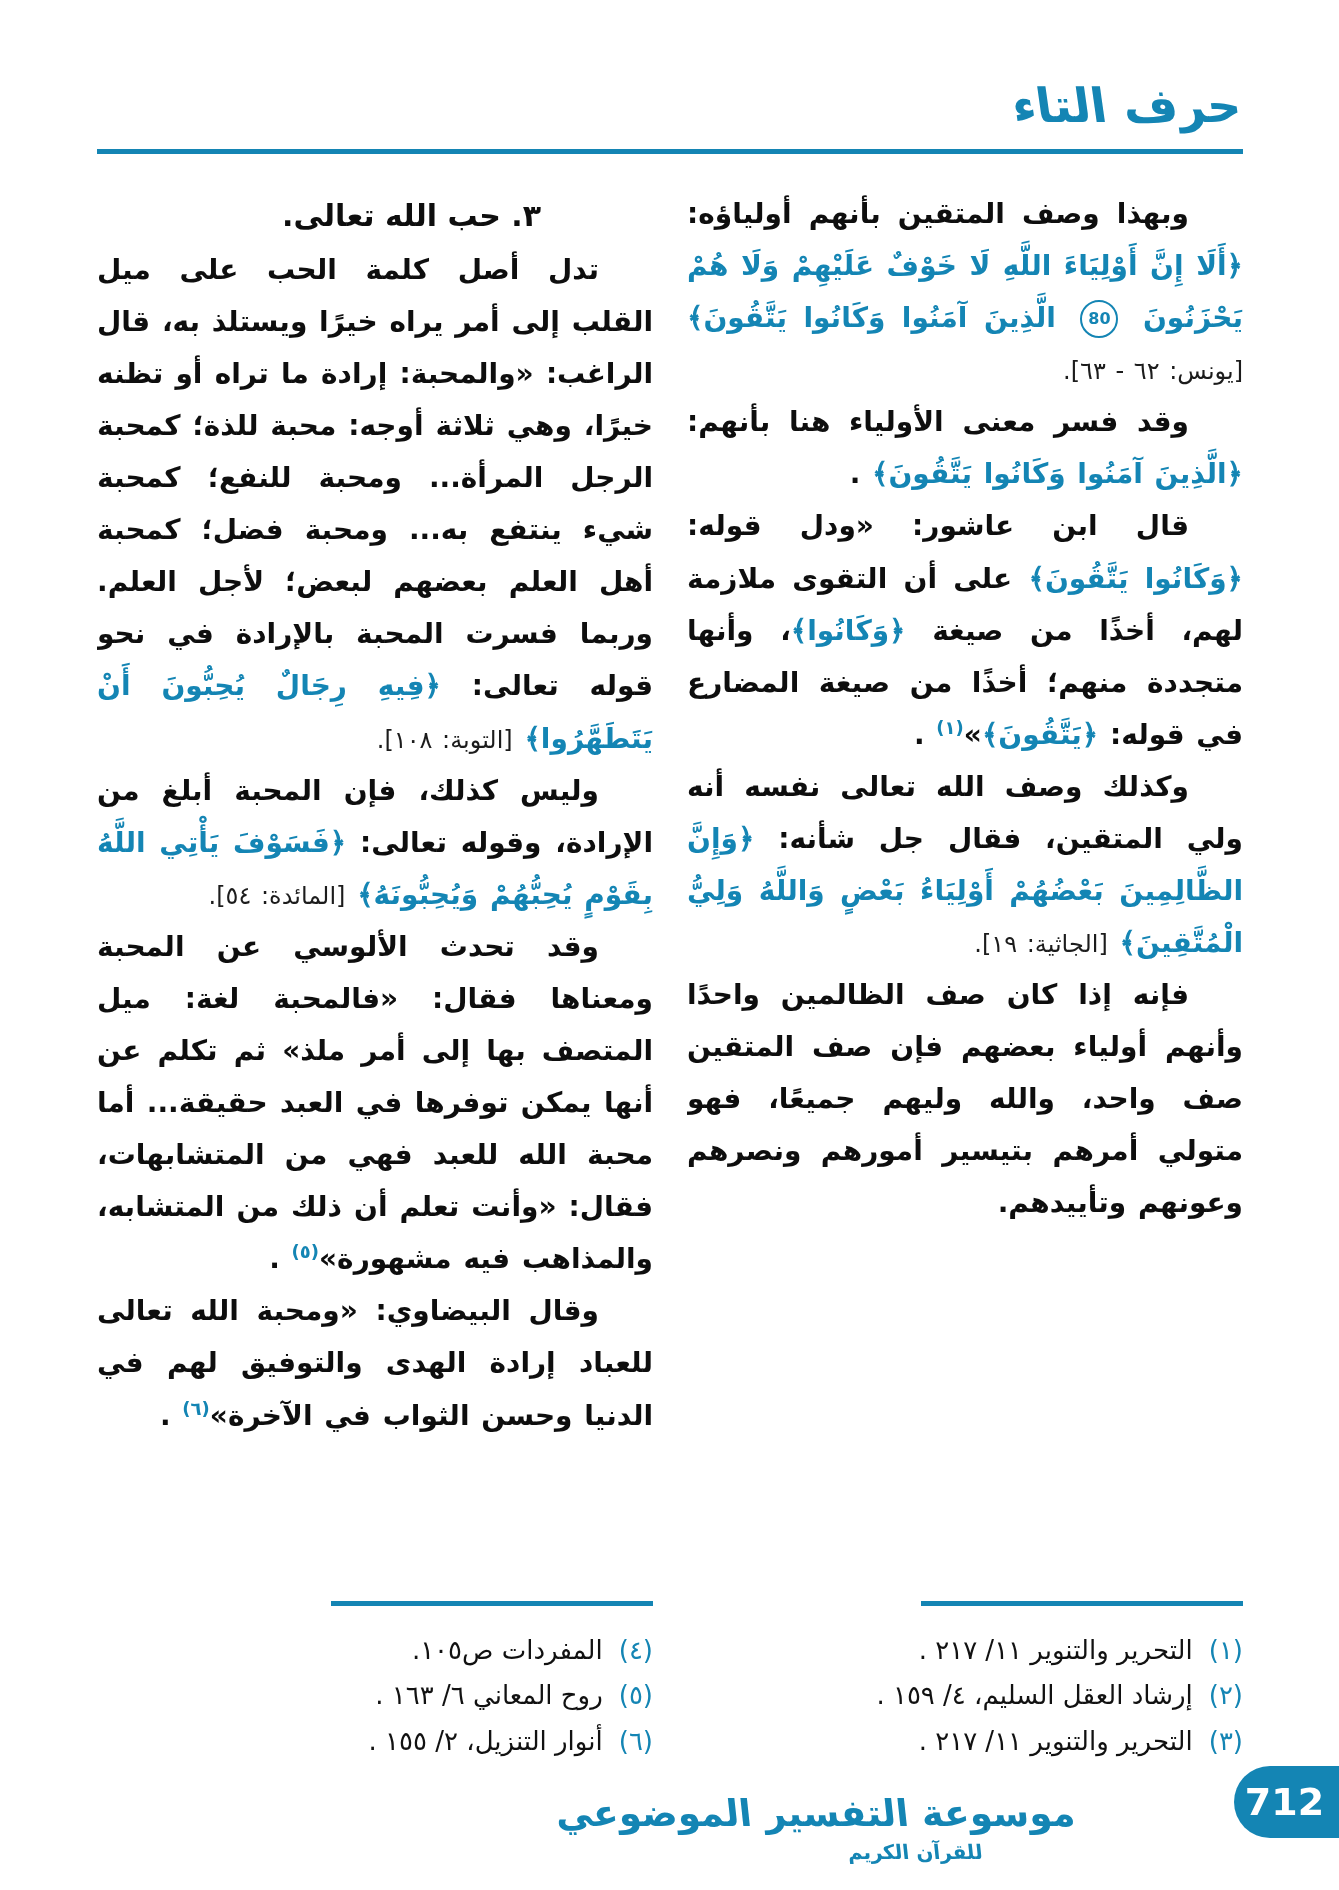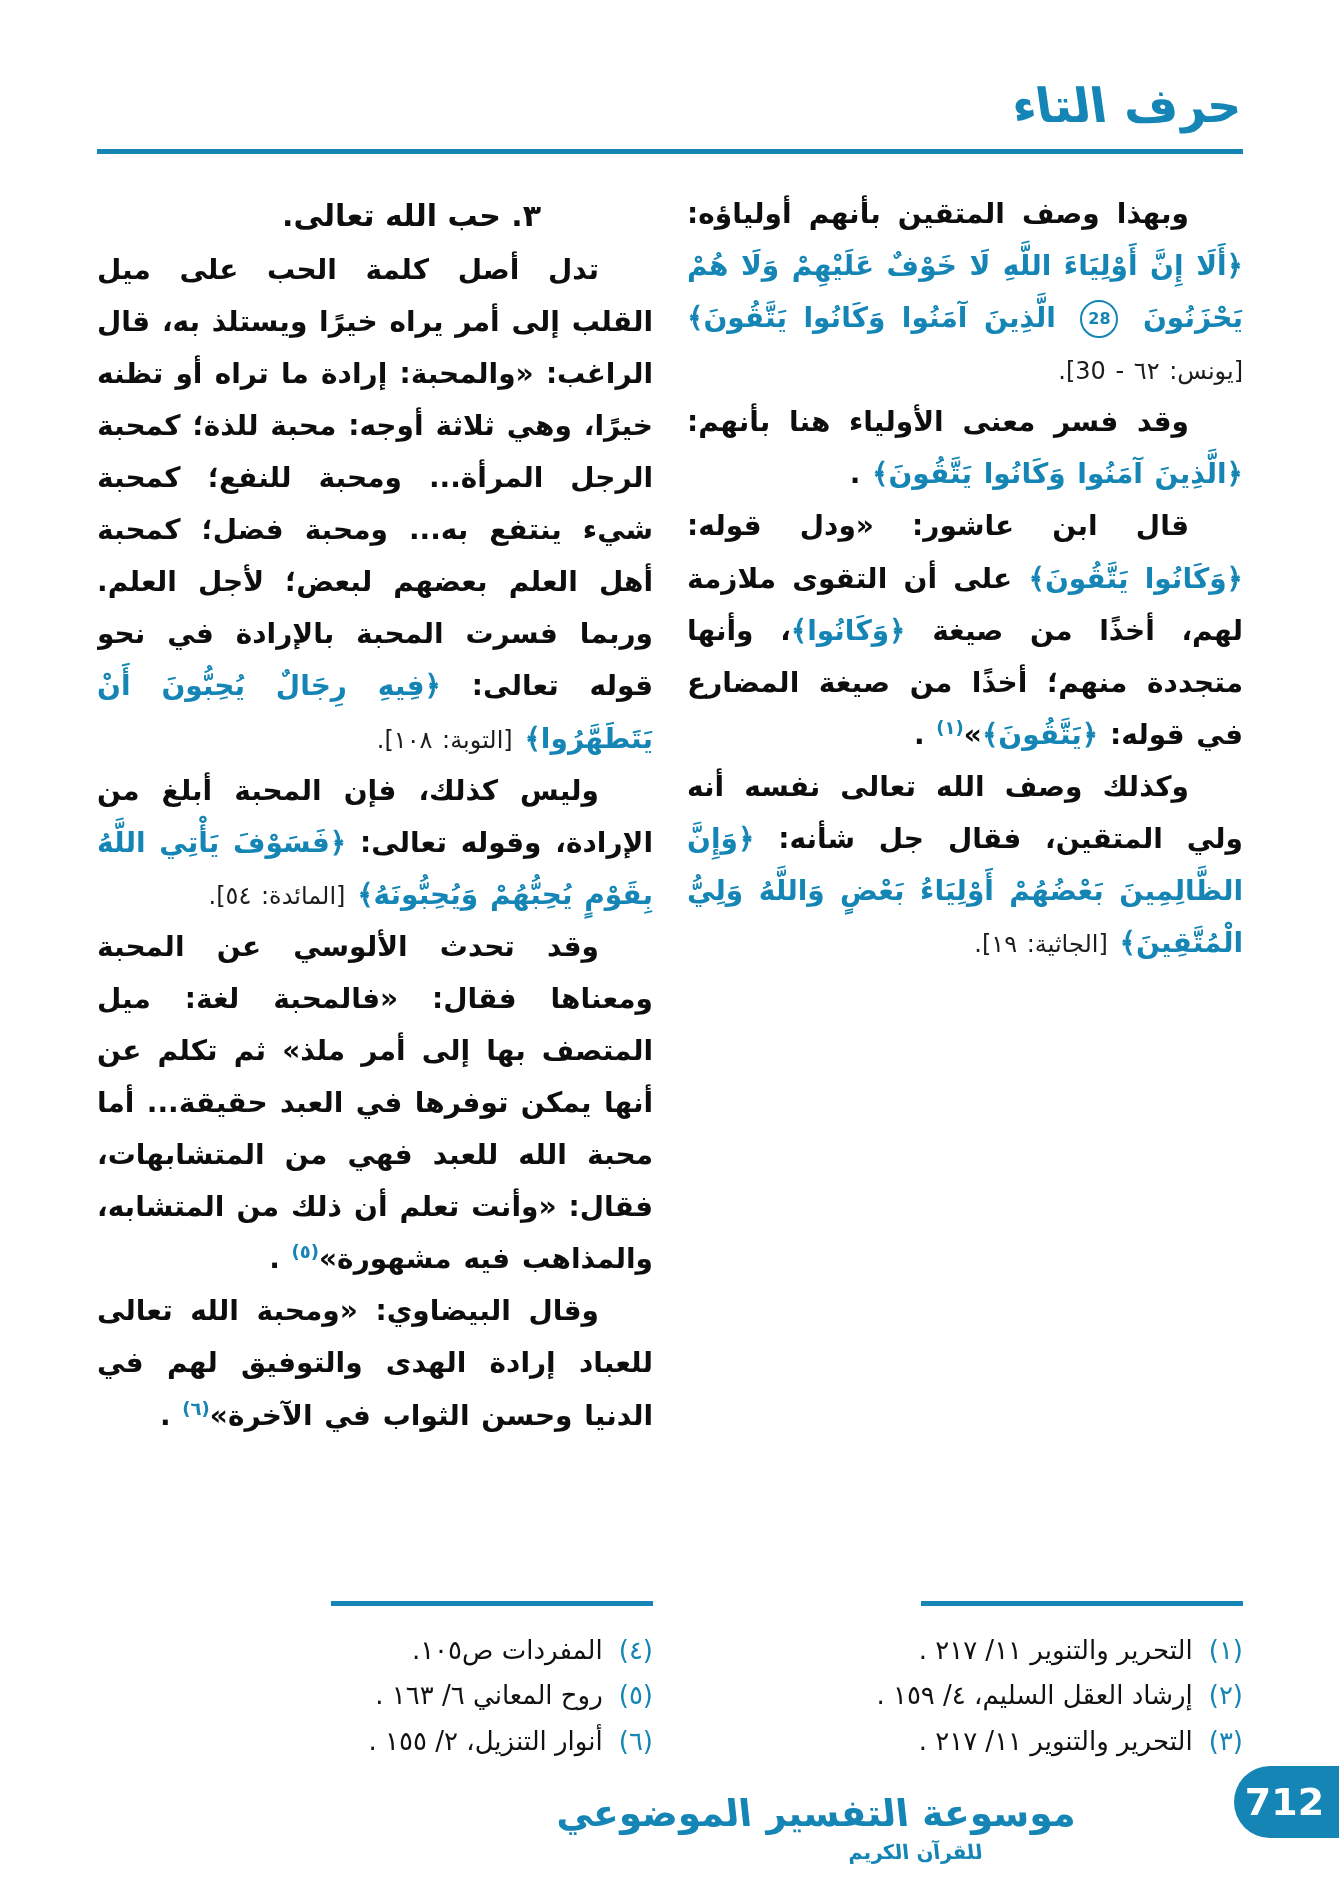--- a/index.html
+++ b/index.html
@@ -154,24 +154,25 @@
 <div class="page" style="--accent: #1485b4;">
 
   <div class="header-title">حرف التاء</div>
 
   <div class="header-rule"></div>
 
   <div class="columns">
 
     <section class="col">
       <div class="col-body">
-          <p class="para"><span class="seg-t">وبهذا وصف المتقين بأنهم أولياؤه: </span><span class="seg-q">﴿أَلَا إِنَّ أَوْلِيَاءَ اللَّهِ لَا خَوْفٌ عَلَيْهِمْ وَلَا هُمْ يَحْزَنُونَ </span><span class="seg-ayah">28</span><span class="seg-q"> الَّذِينَ آمَنُوا وَكَانُوا يَتَّقُونَ﴾ </span><span class="seg-r">[يونس: ٦٢ - 30].</span></p>
+          <p class="para"><span class="seg-t">وبهذا وصف المتقين بأنهم أولياؤه: </span><span class="seg-q">﴿أَلَا إِنَّ أَوْلِيَاءَ اللَّهِ لَا خَوْفٌ عَلَيْهِمْ وَلَا هُمْ يَحْزَنُونَ </span><span class="seg-ayah">80</span><span class="seg-q"> الَّذِينَ آمَنُوا وَكَانُوا يَتَّقُونَ﴾ </span><span class="seg-r">[يونس: ٦٢ - ٦٣].</span></p>
           <p class="para"><span class="seg-t">وقد فسر معنى الأولياء هنا بأنهم: </span><span class="seg-q">﴿الَّذِينَ آمَنُوا وَكَانُوا يَتَّقُونَ﴾</span><span class="seg-t"> .</span></p>
           <p class="para"><span class="seg-t">قال ابن عاشور: «ودل قوله: </span><span class="seg-q">﴿وَكَانُوا يَتَّقُونَ﴾</span><span class="seg-t"> على أن التقوى ملازمة لهم، أخذًا من صيغة </span><span class="seg-q">﴿وَكَانُوا﴾</span><span class="seg-t">، وأنها متجددة منهم؛ أخذًا من صيغة المضارع في قوله: </span><span class="seg-q">﴿يَتَّقُونَ﴾</span><span class="seg-t">»</span><span class="seg-fn">(١)</span><span class="seg-t"> .</span></p>
           <p class="para"><span class="seg-t">وكذلك وصف الله تعالى نفسه أنه ولي المتقين، فقال جل شأنه: </span><span class="seg-q">﴿وَإِنَّ الظَّالِمِينَ بَعْضُهُمْ أَوْلِيَاءُ بَعْضٍ وَاللَّهُ وَلِيُّ الْمُتَّقِينَ﴾ </span><span class="seg-r">[الجاثية: ١٩].</span></p>
+          <p class="para"><span class="seg-t">فإنه إذا كان صف الظالمين واحدًا وأنهم أولياء بعضهم فإن صف المتقين صف واحد، والله وليهم جميعًا، فهو متولي أمرهم بتيسير أمورهم ونصرهم وعونهم وتأييدهم.</span></p>
         </div>
       <div class="col-foot">
         <div class="fn-rule"></div>
         <div>
             <div class="footnote">
               <span class="fn-num">(١)</span>
               <span class="fn-text">التحرير والتنوير ١١/ ٢١٧ .</span>
             </div>
             <div class="footnote">
               <span class="fn-num">(٢)</span>

